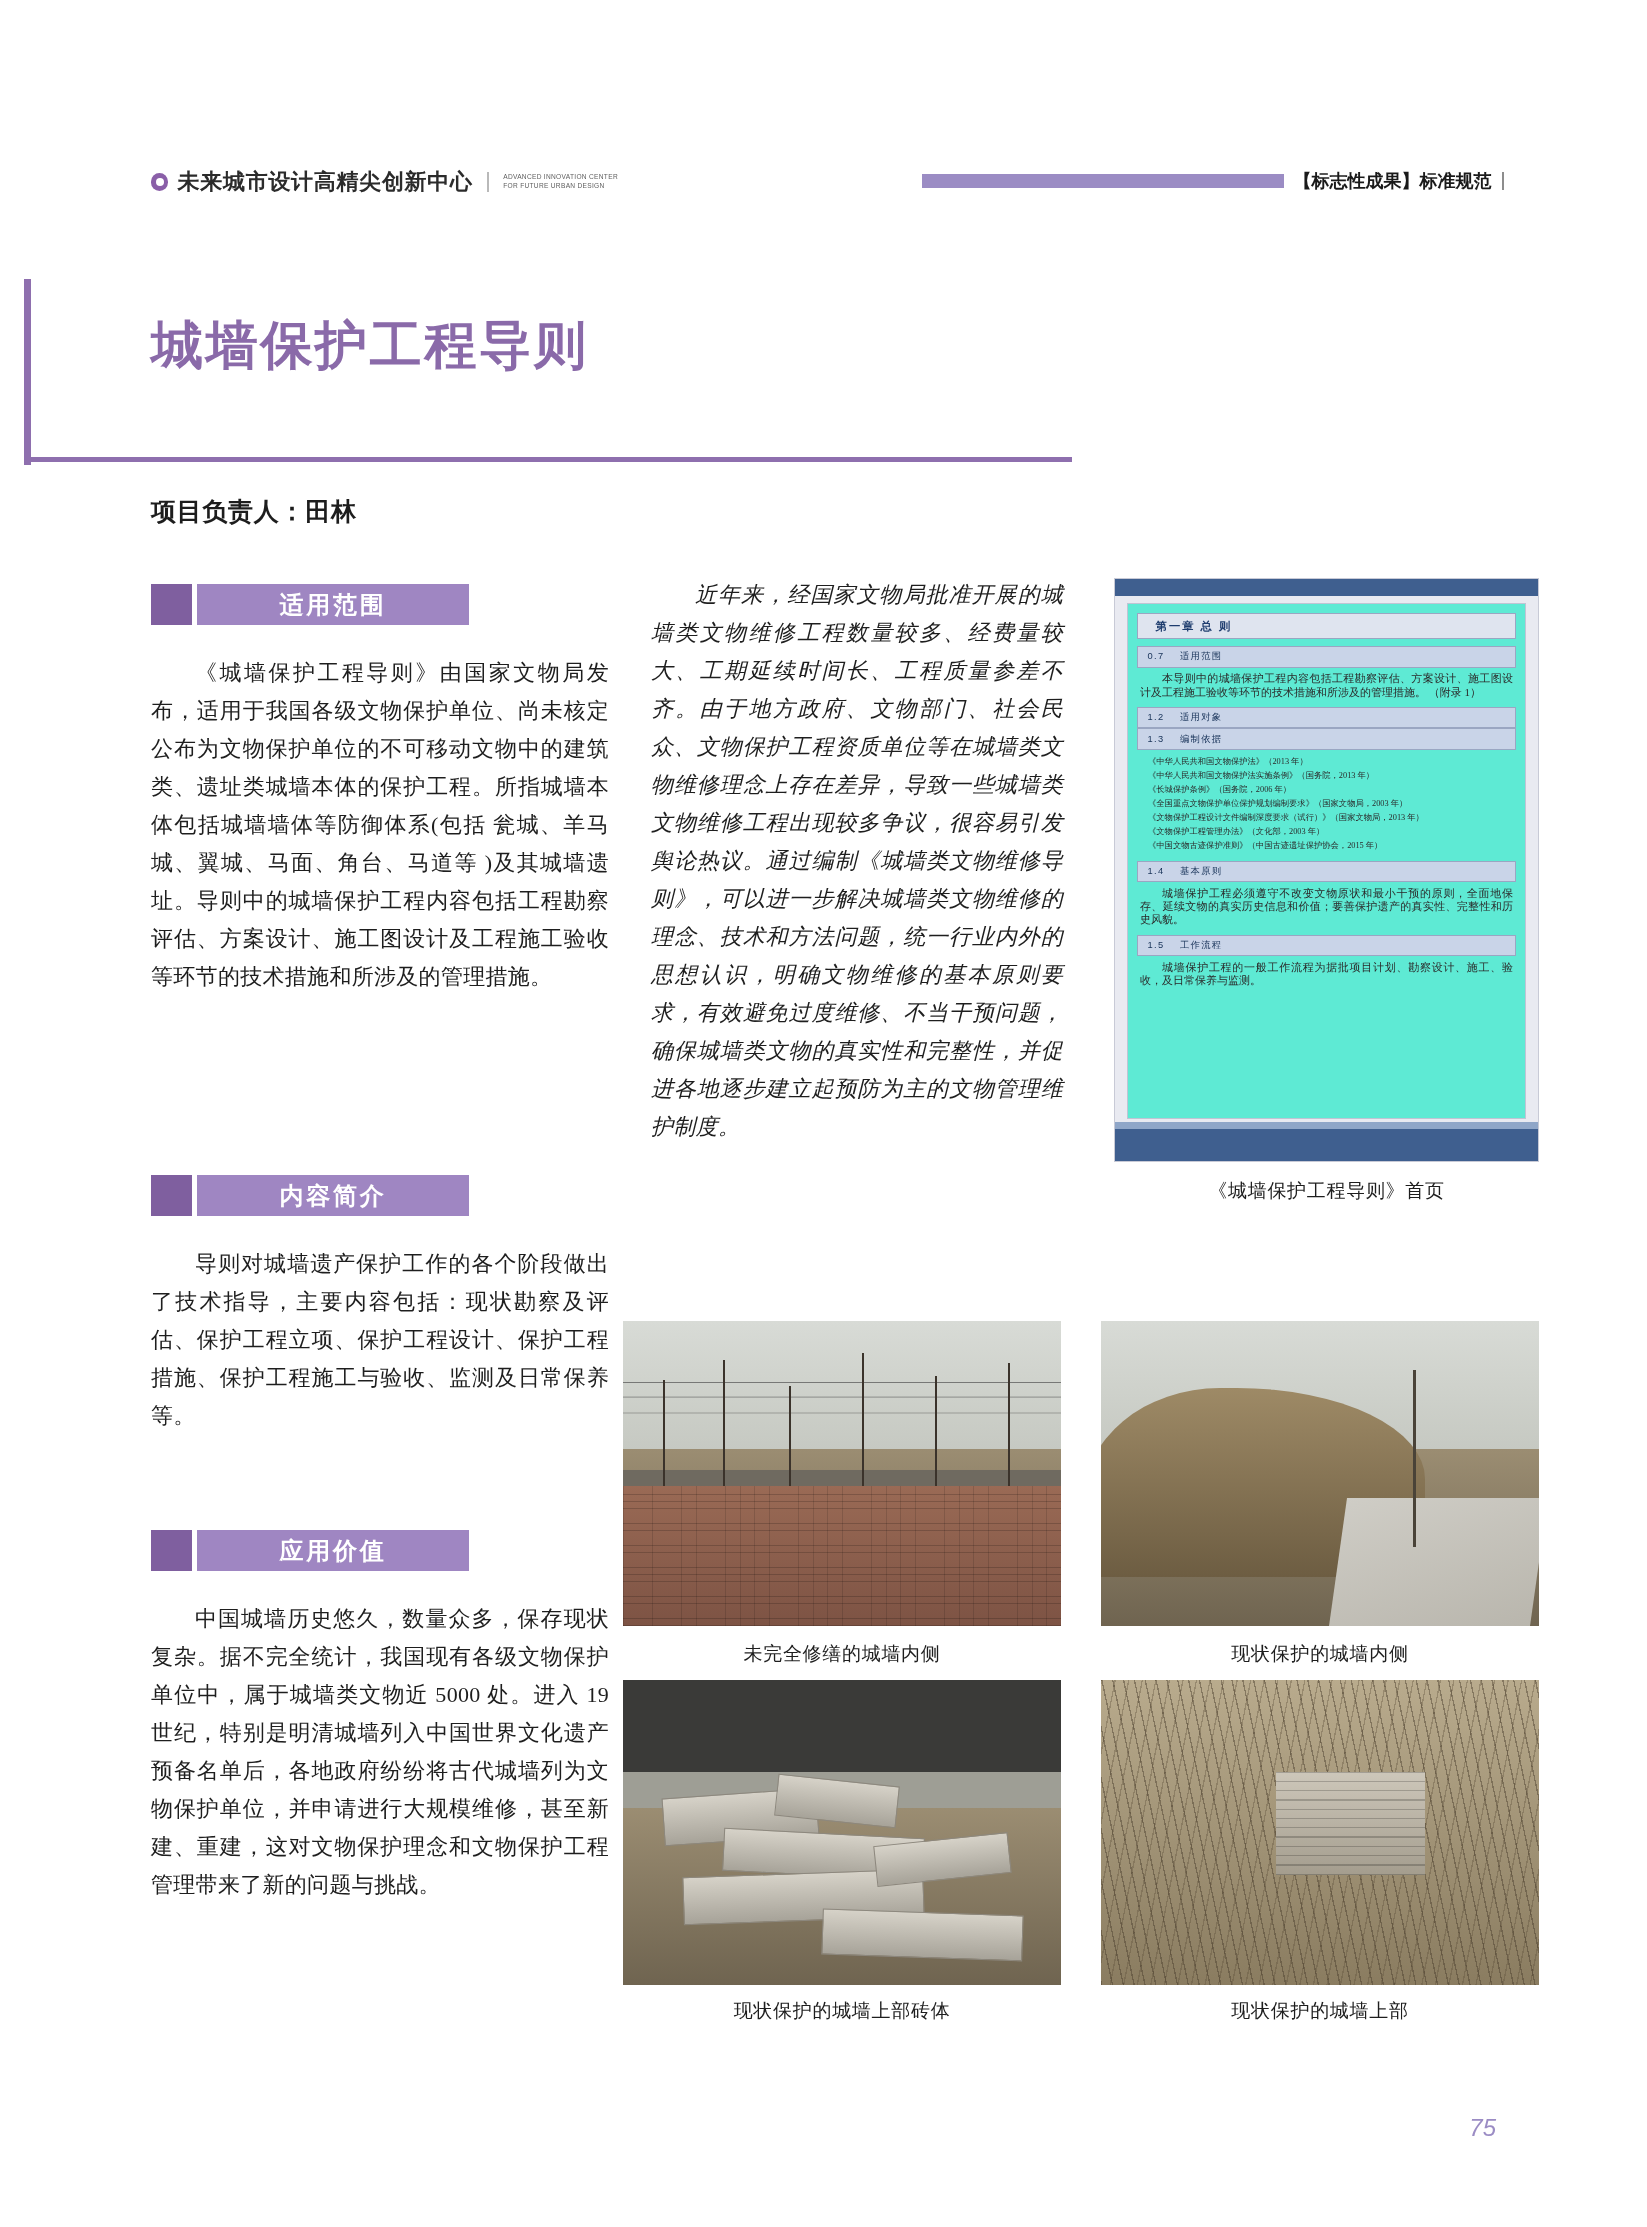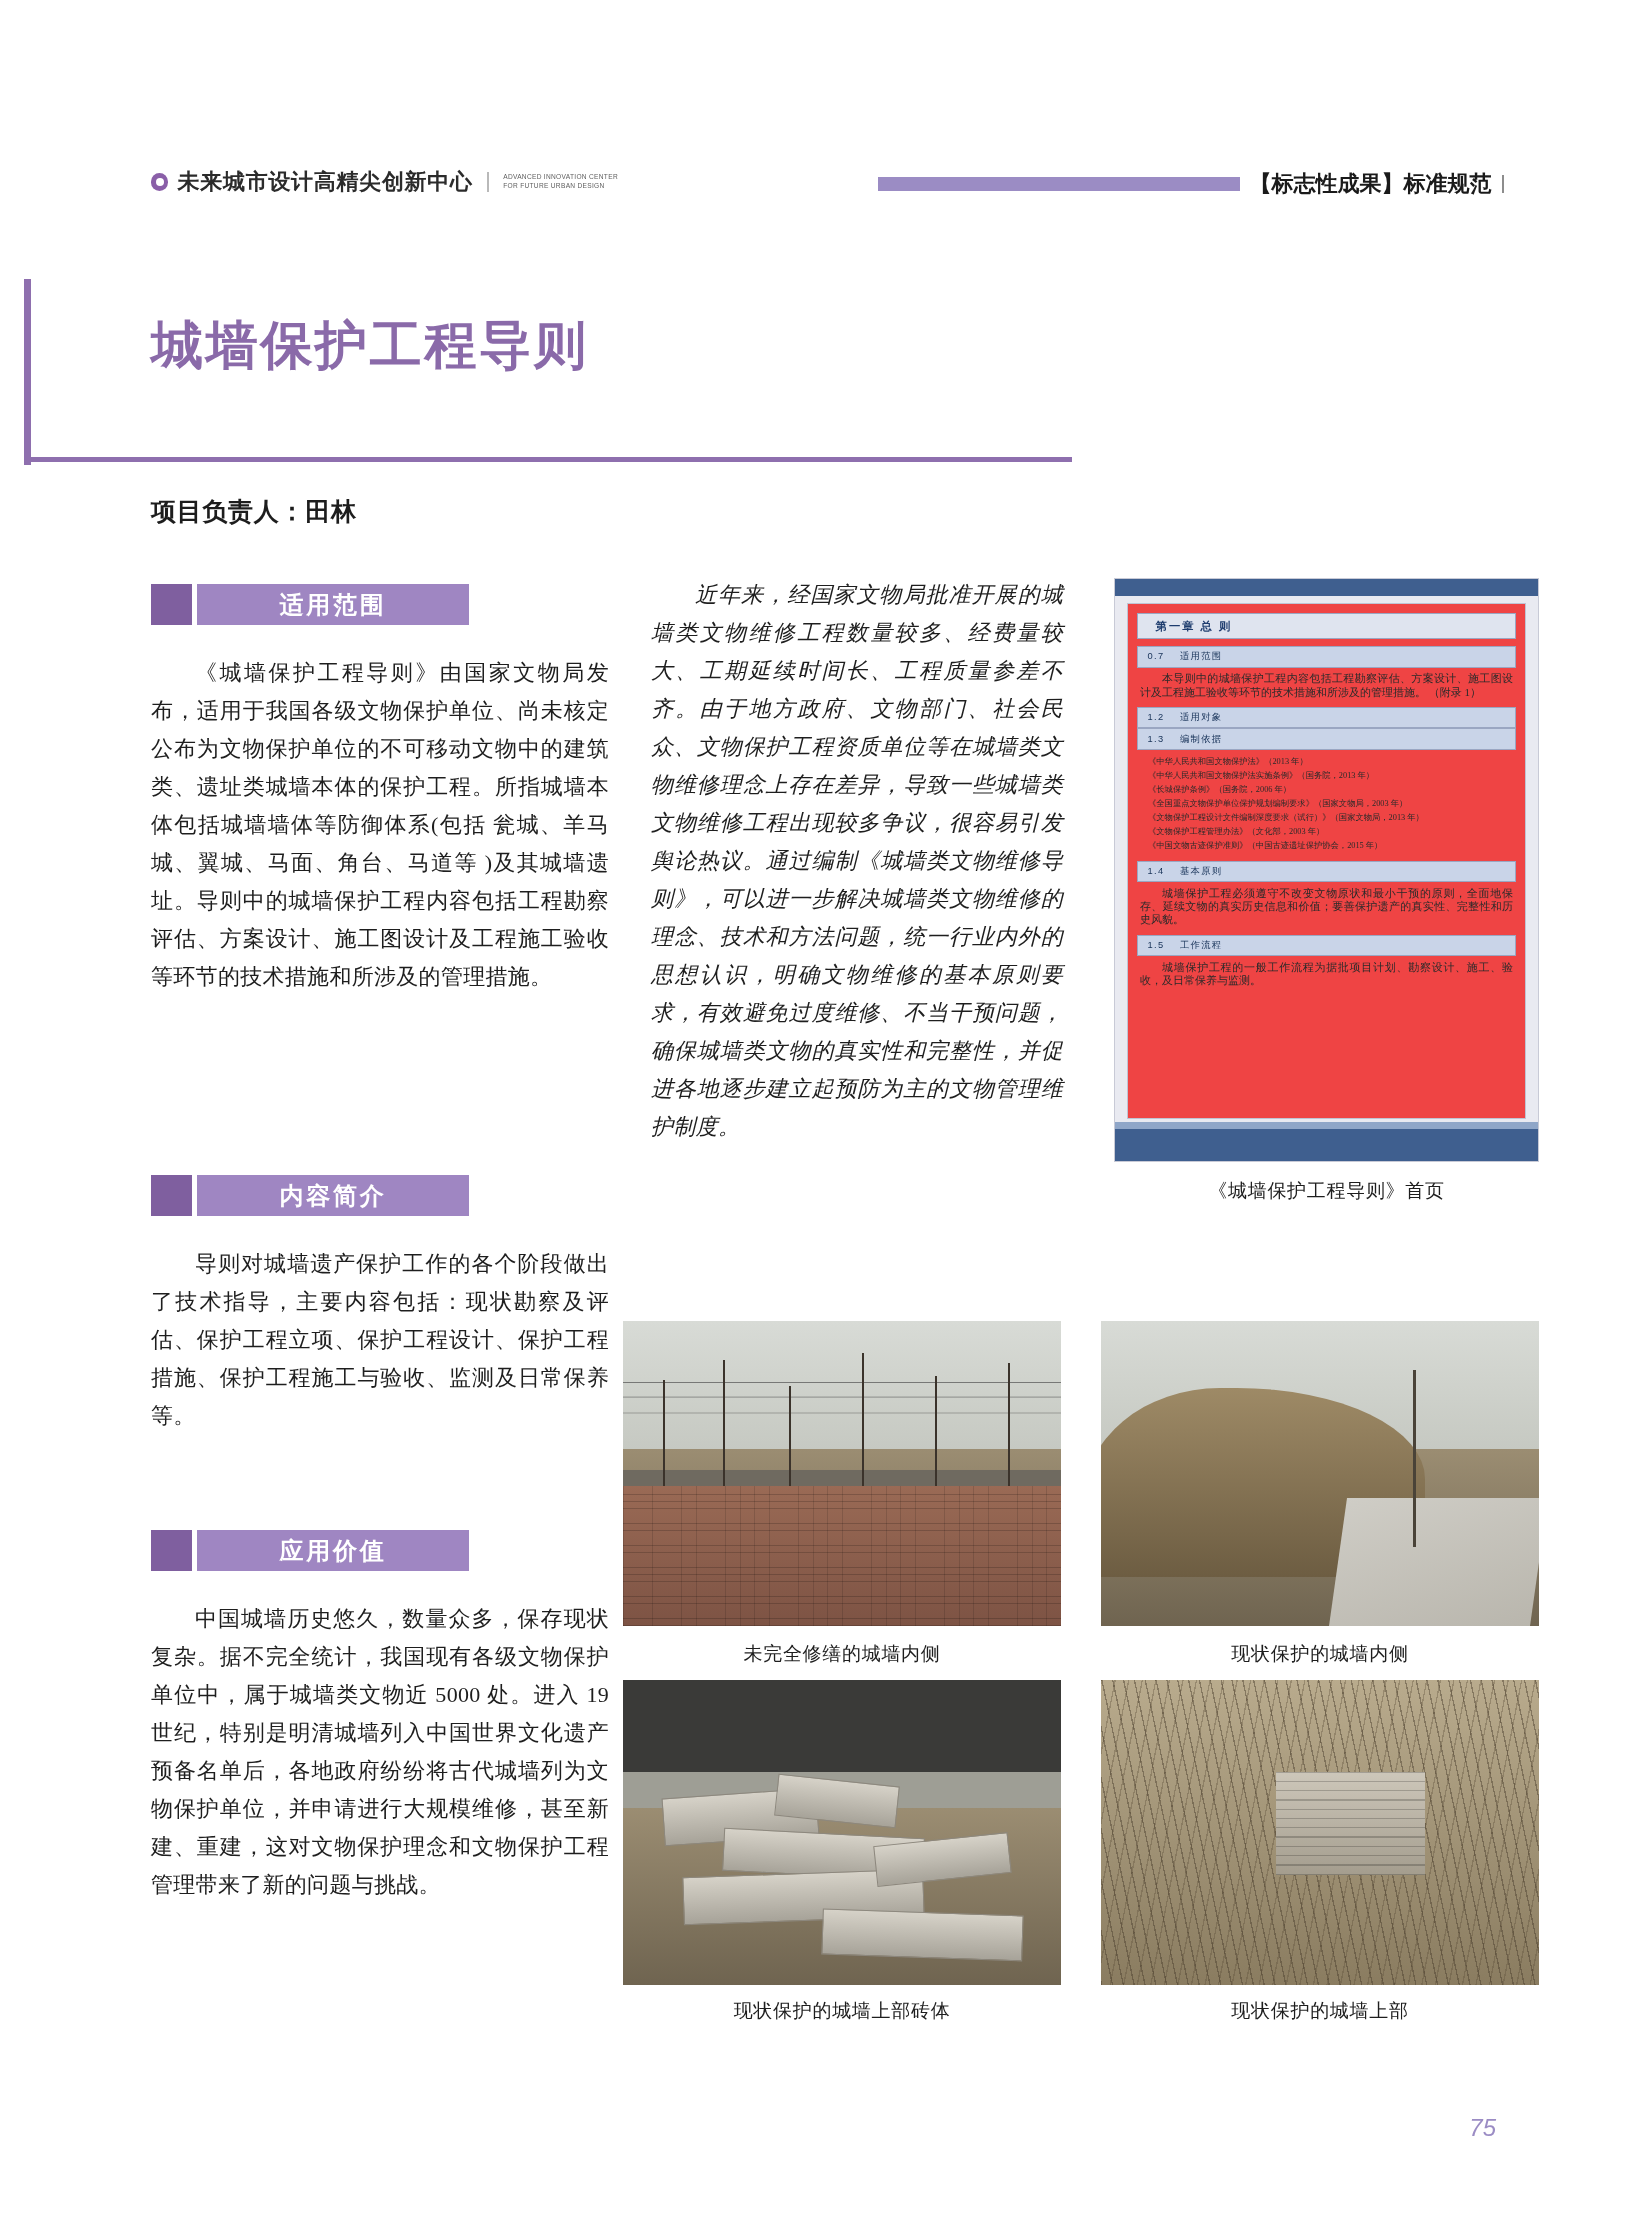--- a/index.html
+++ b/index.html
@@ -76,21 +76,21 @@
     align-items: center;
   }
   .header-bar {
     width: 362px;
     height: 14.6px;
     background: #9b8cc4;
     margin-right: 9.3px;
   }
   .header-title {
     font-family: "Liberation Sans", sans-serif;
-    font-size: 22px;
+    font-size: 18px;
     font-weight: bold;
     color: #1a1a1a;
     white-space: nowrap;
   }
   .header-tickmark {
     margin-left: 10.6px;
     width: 2px;
     height: 18.6px;
     background: #8d8d8d;
   }
@@ -194,21 +194,21 @@
     box-sizing: border-box;
     overflow: hidden;
   }
   .doc-cover .dc-topbar {
     position: absolute; left: 0; top: 0; width: 100%; height: 17.3px;
     background: #3f5f8f;
   }
   .doc-cover .dc-inner {
     position: absolute;
     left: 12px; top: 24px; right: 12px; bottom: 42px;
-    background: #ef4444;
+    background: #5eead4;
     border: 0.7px solid #bfc4d4;
   }
   .dc-chapter {
     margin: 9.3px 9.3px 6.6px 9.3px;
     background: #dfe4ef;
     border: 0.7px solid #9aa6c2;
     font-family: "Liberation Sans", sans-serif;
     font-size: 11.3px;
     font-weight: bold;
     color: #1e3c6e;

